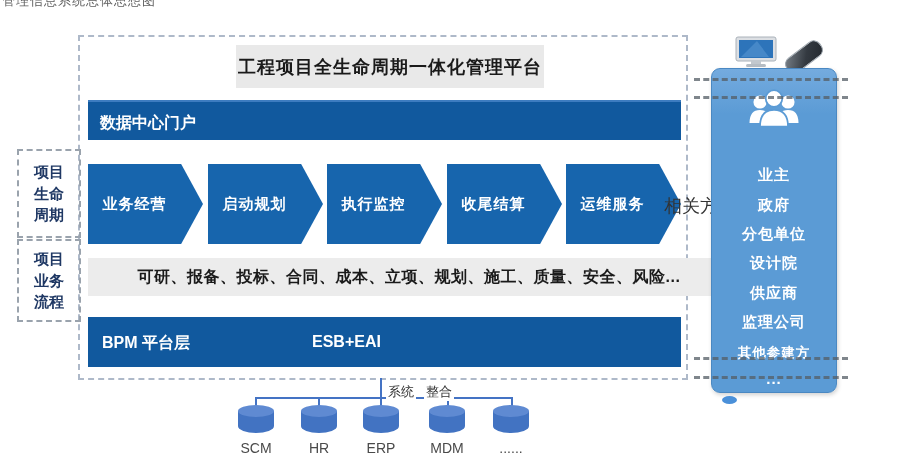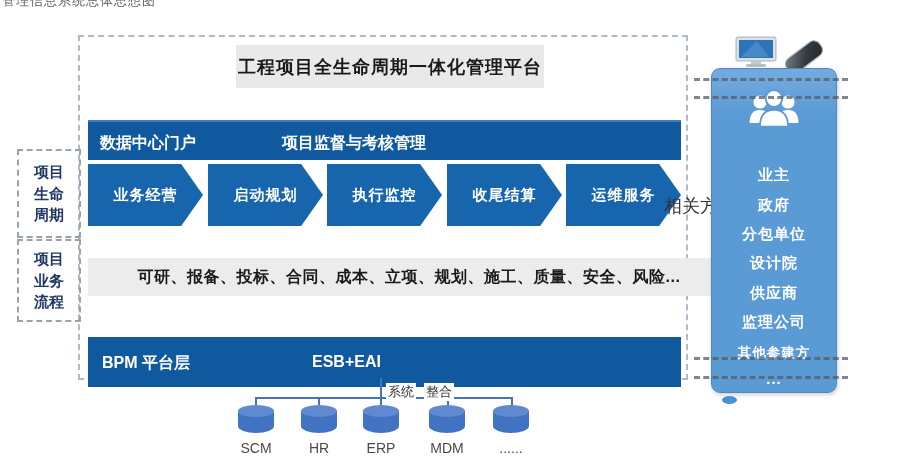--- a/index.html
+++ b/index.html
@@ -12,32 +12,32 @@
   
   .caption{left:2px;top:-8px;font-size:13px;color:#5f5f5f;letter-spacing:1px;}
   
   .main-box{left:78px;top:35px;width:610px;height:345px;
     border:2px dashed #aeb9c9;box-sizing:border-box;background:#fff;}
   
   .title-box{left:236px;top:45px;width:308px;height:43px;background:#e9e9e9;
     display:flex;align-items:center;justify-content:center;
     font-size:18px;font-weight:bold;color:#1a1a1a;letter-spacing:1px;}
   
-  .blue-bar{background:#11599e;color:#fff;font-weight:bold;box-sizing:border-box;margin-top:20px;}
+  .blue-bar{background:#11599e;color:#fff;font-weight:bold;box-sizing:border-box;}
   .portal-bar{left:88px;top:100px;width:593px;height:40px;font-size:16px;
     border-top:2px solid #3d7cc0;}
   .portal-bar .lbl-left{position:absolute;left:12px;top:11px;}
   .portal-bar .lbl-right{position:absolute;left:194px;top:11px;}
   .bpm-bar{left:88px;top:317px;width:593px;height:50px;font-size:16px;}
   .bpm-bar .lbl-left{position:absolute;left:14px;top:16px;}
   .bpm-bar .lbl-center{position:absolute;left:224px;top:16px;}
   
-  .chev{top:164px;width:115px;height:62px;background:#1765ad;
+  .chev{top:164px;width:115px;height:80px;background:#1765ad;
     clip-path:polygon(0 0,81% 0,100% 50%,81% 100%,0 100%);
-    display:flex;align-items:center;justify-content:center;}
+    display:flex;align-items:center;justify-content:flex-start;}
   .chev span{display:block;width:93px;text-align:center;color:#fff;
     font-weight:bold;font-size:15px;letter-spacing:1px;}
   
   .side-box{left:17px;width:64px;border:2px dashed #9aa3ad;box-sizing:border-box;
     display:flex;align-items:center;justify-content:center;text-align:center;
     font-weight:bold;font-size:15px;color:#1f3864;line-height:1.45;white-space:pre-line;}
   .side-box.b1{top:149px;height:89px;}
   .side-box.b2{top:239px;height:83px;}
   
   .proc-row{left:88px;top:258px;width:642px;height:38px;background:#ececec;
@@ -75,21 +75,20 @@
 <div>
 
   <div class="abs caption">管理信息系统总体思想图</div>
 
   <div class="abs main-box"></div>
 
   <div class="abs title-box">工程项目全生命周期一体化管理平台</div>
 
   <div class="abs blue-bar portal-bar">
     <span class="lbl-left">数据中心门户</span>
-    <span class="lbl-right">项目监督与考核管理</span>
   </div>
 
   <div class="abs chev" style="left:88px">
       <span>业务经营</span>
     </div>
   <div class="abs chev" style="left:208px">
       <span>启动规划</span>
     </div>
   <div class="abs chev" style="left:327px">
       <span>执行监控</span>

